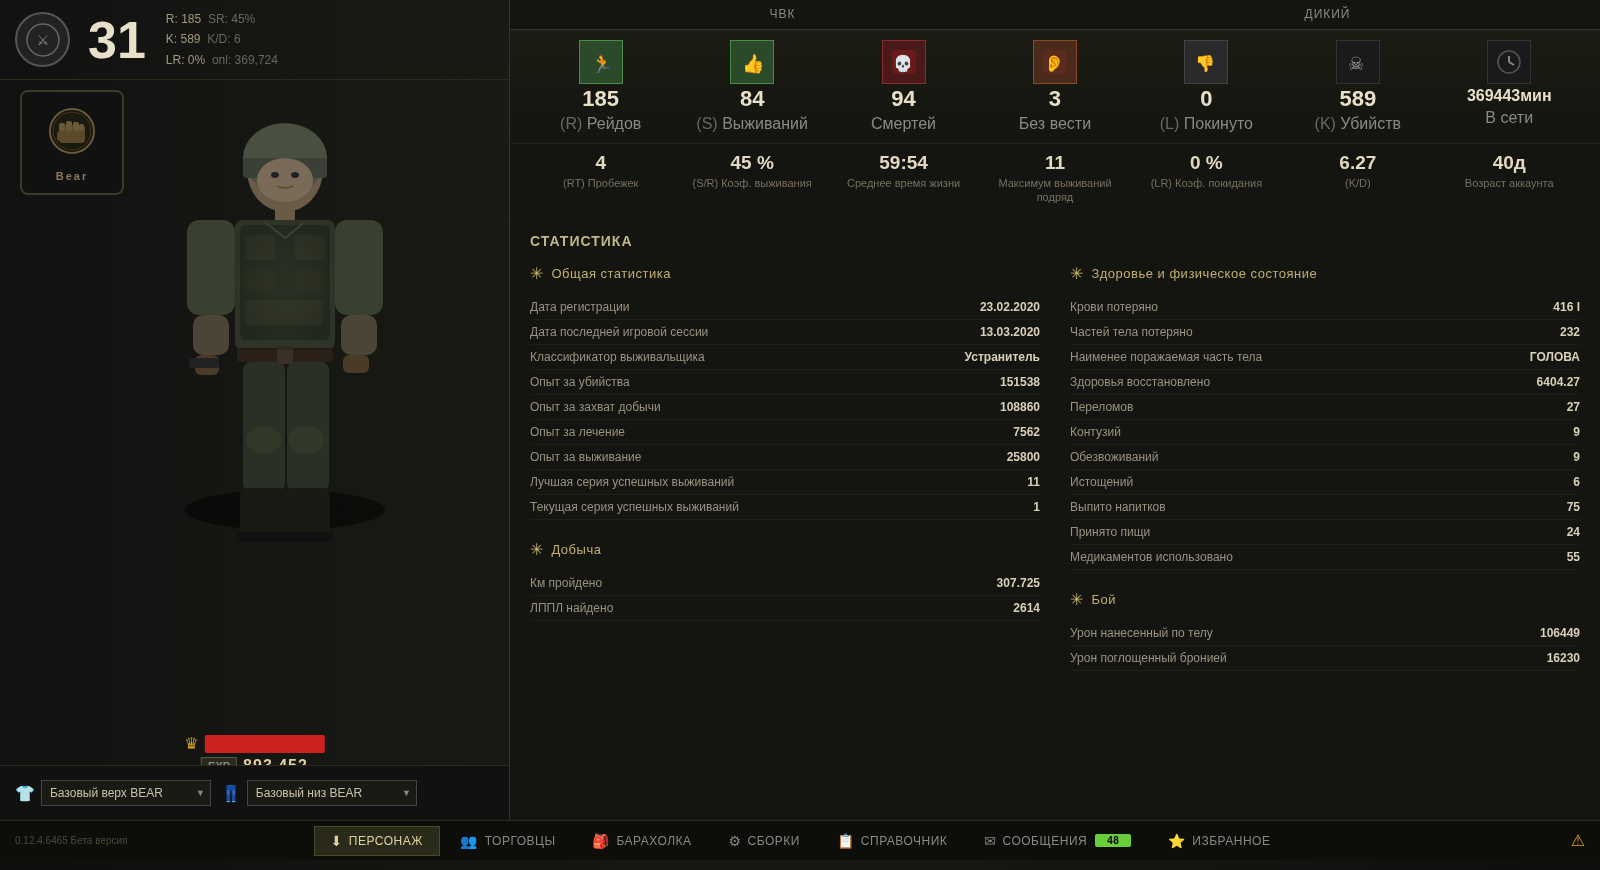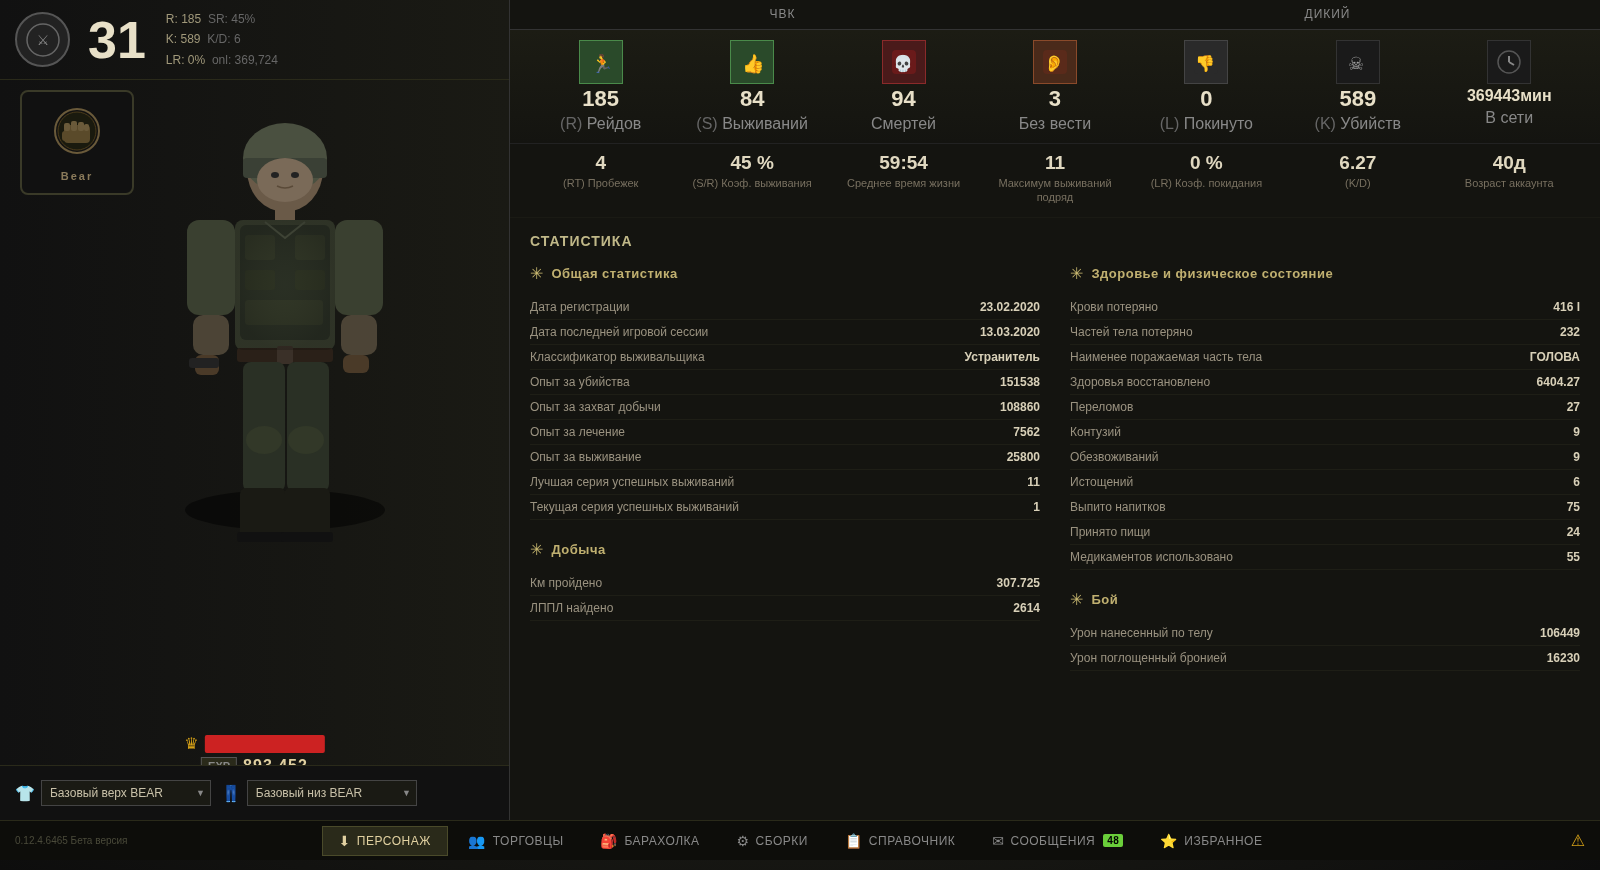--- a/index.html
+++ b/index.html
@@ -78,21 +78,21 @@
 
     .bear-logo-area {
       position: absolute;
       top: 90px;
       left: 20px;
       width: 110px;
       height: 110px;
     }
 
     .bear-logo {
-      width: 114px;
+      width: 104px;
       height: 105px;
       background: #111;
       border: 2px solid #3a3a28;
       border-radius: 8px;
       display: flex;
       align-items: center;
       justify-content: center;
       flex-direction: column;
     }
 
@@ -381,21 +381,21 @@
       margin-bottom: 12px;
     }
 
     .col-header-icon {
       color: #c8b870;
       font-size: 16px;
     }
 
     .col-header-text {
       font-size: 13px;
-      font-weight: bold;
+      font-weight: normal;
       color: #c0b070;
       letter-spacing: 0.5px;
     }
 
     .stat-row {
       display: flex;
       justify-content: space-between;
       align-items: center;
       padding: 5px 0;
       border-bottom: 1px solid #1e1e16;
@@ -457,21 +457,21 @@
 
     .nav-icon {
       font-size: 14px;
     }
 
     .nav-badge {
       background: #6ace3a;
       color: #000;
       font-size: 10px;
       font-weight: bold;
-      padding: 1px 4px;
+      padding: 1px 12px;
       border-radius: 2px;
       margin-left: 2px;
     }
 
     .warning-icon {
       position: absolute;
       right: 15px;
       color: #d4a017;
       font-size: 16px;
     }

